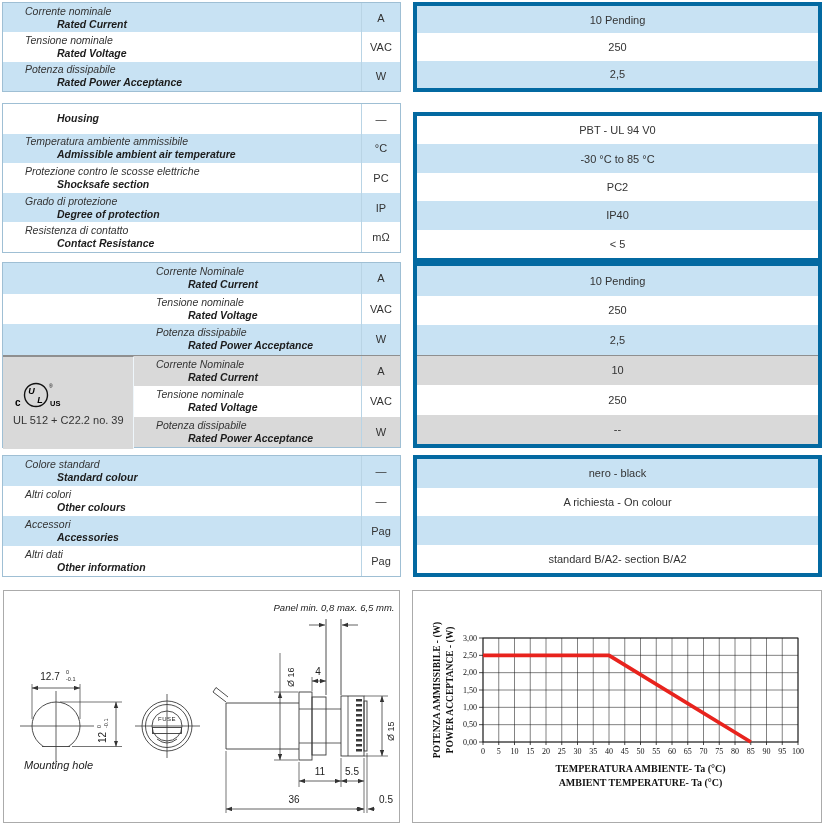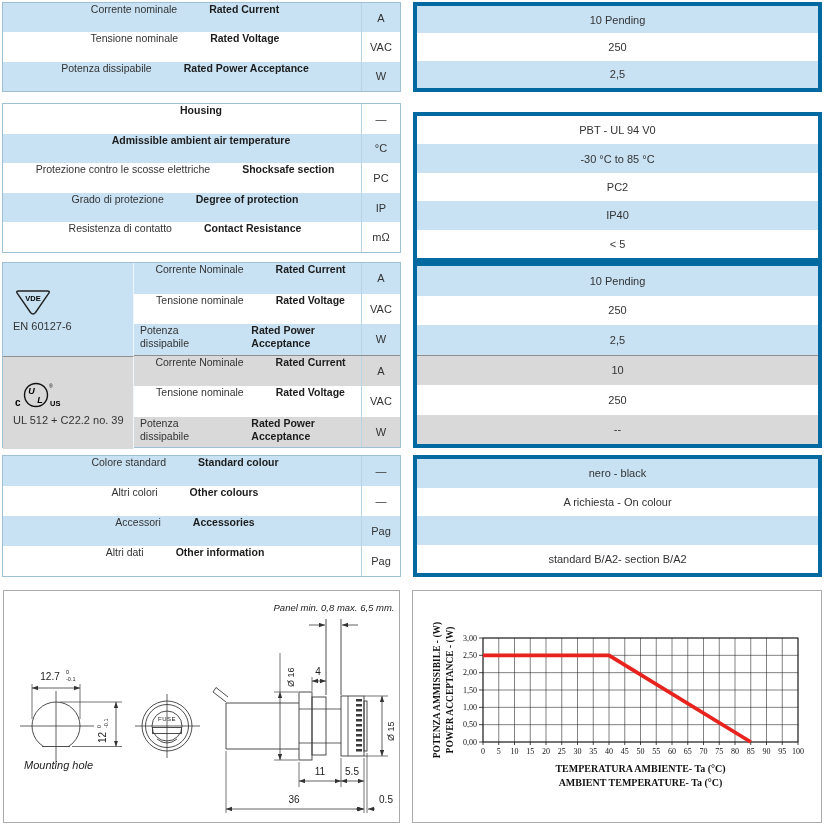--- a/index.html
+++ b/index.html
@@ -4,21 +4,21 @@
 <style>
   html,body{margin:0;padding:0;background:#fff;}
   body{width:824px;height:825px;overflow:hidden;position:relative;
        font-family:"Liberation Sans",sans-serif;color:#2b2b2b;}
   .page{position:absolute;inset:0;background:#fff;}
 
   
   .spec{position:absolute;left:2px;width:399px;display:flex;flex-direction:column;
         border:1px solid #9fbfd4;box-sizing:border-box;background:#fff;}
   .srow{flex:1;display:flex;align-items:stretch;min-height:0;}
-  .lbl{flex:1;display:flex;flex-direction:row;justify-content:center;padding-left:6px;}
+  .lbl{flex:1;display:flex;flex-direction:column;justify-content:center;padding-left:22px;font-style:italic;}
   .it{font-size:10.5px;line-height:13px;color:#333;}
   .en{font-size:10.5px;line-height:13px;font-weight:bold;color:#1c1c1c;margin-left:32px;}
   .unit{width:38px;display:flex;align-items:center;justify-content:center;
         border-left:1px solid #b9d4e5;font-size:11px;color:#333;}
   .bg-blue{background:#c8e2f3;}
   .bg-white{background:#ffffff;}
   .bg-gray{background:#d9d9d9;}
   .divider{border-top:1px solid #8f8f8f;}
 
   
@@ -87,20 +87,21 @@
 
   <div class="spec" style="top:103px;height:150px;">
     <div class="srow bg-white">
       <div class="lbl">
         <div class="en">Housing</div>
       </div>
       <div class="unit">—</div>
     </div>
     <div class="srow bg-blue">
       <div class="lbl">
+        <div class="it">Temperatura ambiente ammissibile</div>
         <div class="en">Admissible ambient air temperature</div>
       </div>
       <div class="unit">°C</div>
     </div>
     <div class="srow bg-white">
       <div class="lbl">
         <div class="it">Protezione contro le scosse elettriche</div>
         <div class="en">Shocksafe section</div>
       </div>
       <div class="unit">PC</div>
@@ -171,27 +172,20 @@
     </div>
     <div class="srow bg-gray">
       <div class="logo-gap"></div>
       <div class="lbl">
         <div class="it">Potenza dissipabile</div>
         <div class="en">Rated Power Acceptance</div>
       </div>
       <div class="unit">W</div>
     </div>
 
-    <div class="logo-cell bg-blue" style="top:0;height:93px;">
-      <svg class="vde-icon" width="40" height="28" viewBox="0 0 40 28">
-        <path d="M4 5 Q3 3 5.5 3 L34.5 3 Q37 3 36 5 L22.5 24.5 Q20 27.5 17.5 24.5 Z" fill="none" stroke="#222" stroke-width="1.4"></path>
-        <text x="20" y="12.5" text-anchor="middle" font-size="7.5" font-weight="bold">VDE</text>
-      </svg>
-      <div class="std">EN 60127-6</div>
-    </div>
     <div class="logo-cell bg-gray" style="top:93px;height:93px;border-top:1px solid #8f8f8f;">
       <svg class="ul-icon" width="54" height="30" viewBox="0 0 54 30">
         <text x="2" y="26" font-size="10" font-weight="bold">c</text>
         <circle cx="23" cy="15" r="11.5" fill="none" stroke="#111" stroke-width="1.4"></circle>
         <text x="18.5" y="14" font-size="9" font-weight="bold" font-style="italic" text-anchor="middle">U</text>
         <text x="27" y="22.5" font-size="9" font-weight="bold" font-style="italic" text-anchor="middle">L</text>
         <text x="36" y="8" font-size="5">®</text>
         <text x="37" y="26" font-size="7.5" font-weight="bold">US</text>
       </svg>
       <div class="std">UL 512 + C22.2 no. 39</div>

